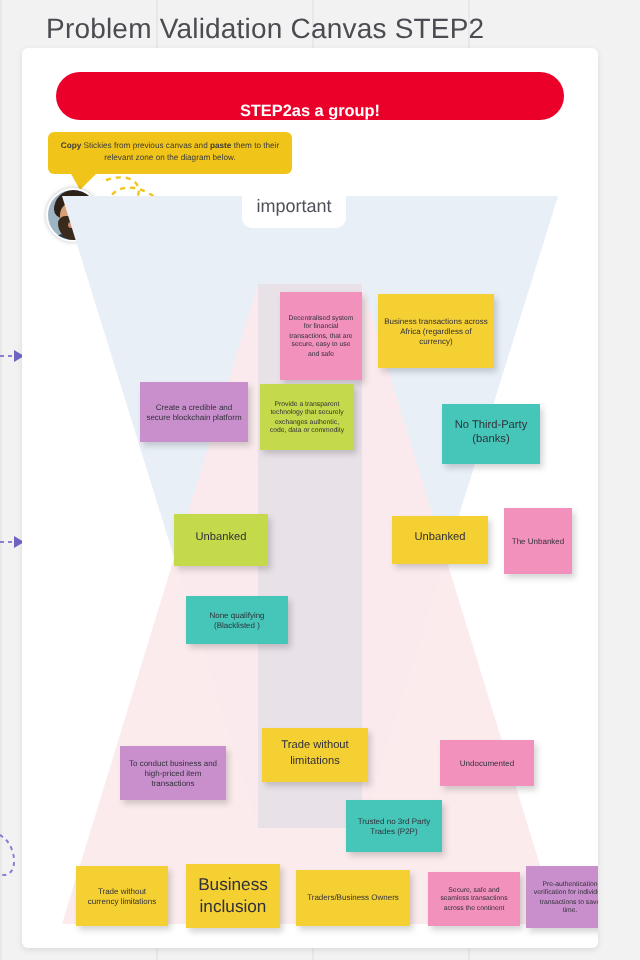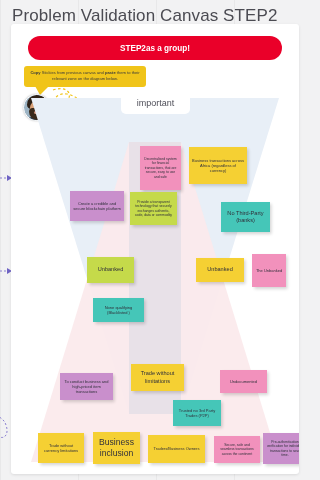--- a/index.html
+++ b/index.html
@@ -13,40 +13,40 @@
 
   
   .bg-grid {
     position: absolute; inset: 0;
     background-image:
       linear-gradient(to right, rgba(0,0,0,.045) 1px, transparent 1px);
     background-size: 78px 100%;
   }
 
   .page-title {
-    position: absolute; left: 12px; top: 6px;
-    font-size: 17px; color: #4b4b52; letter-spacing: .1px;
+    position: absolute; left: 23px; top: 6px;
+    font-size: 14px; color: #4b4b52; letter-spacing: .1px;
   }
 
   .canvas {
     position: absolute; left: 11px; top: 24px;
     width: 288px; height: 450px;
     background: #ffffff;
     border-radius: 3px;
     box-shadow: 0 1px 3px rgba(0,0,0,.10);
     overflow: hidden;
   }
 
   
   .banner {
     position: absolute; left: 17px; top: 12px;
     width: 254px; height: 24px;
     background: #ea0029;
     border-radius: 12px;
-    display: flex; align-items: center; justify-content: center;
+    display: flex; align-items: flex-end; justify-content: center;
     color: #fff; font-size: 8.2px; white-space: nowrap;
   }
   .banner b { font-weight: bold; }
 
   
   .bubble {
     position: absolute; left: 13px; top: 42px;
     width: 122px; padding: 4px 6px 5px;
     background: #f0c419; border-radius: 3px;
     font-size: 4.1px; line-height: 1.45; color: #3b3b3b;
@@ -85,21 +85,21 @@
   .diagram { position: absolute; left: 0; top: 60px; width: 288px; height: 390px; }
   .diagram svg { display: block; }
 
   .zone-label {
     position: absolute;
     background: #fff; border-radius: 5px;
     display: flex; align-items: center; justify-content: center;
     font-size: 9px; color: #50505a;
     box-shadow: 0 0 0 0 rgba(0,0,0,0);
   }
-  .zone-important { left: 110px; top: 68px; width: 69px; height: 22px; }
+  .zone-important { left: 110px; top: 68px; width: 52px; height: 22px; }
   .zone-urgent    { left: 113px; top: 449px; width: 68px; height: 21px; }
 
   
   .note {
     position: absolute;
     display: flex; align-items: center; justify-content: center;
     text-align: center;
     color: #30303a;
     padding: 2px 3px;
     line-height: 1.3;

